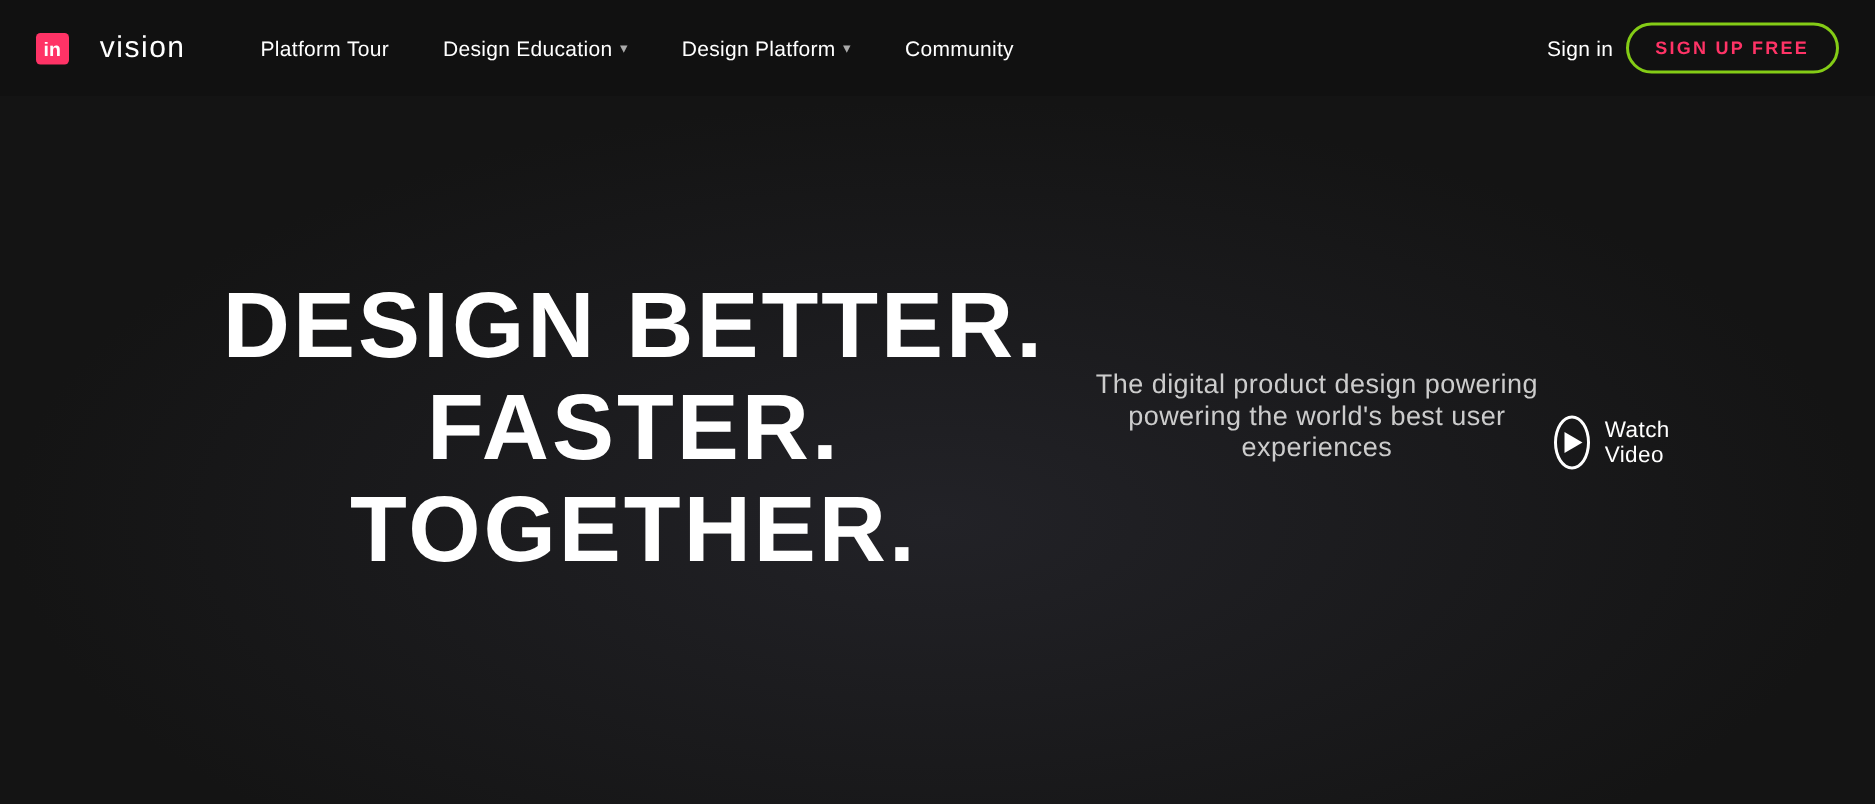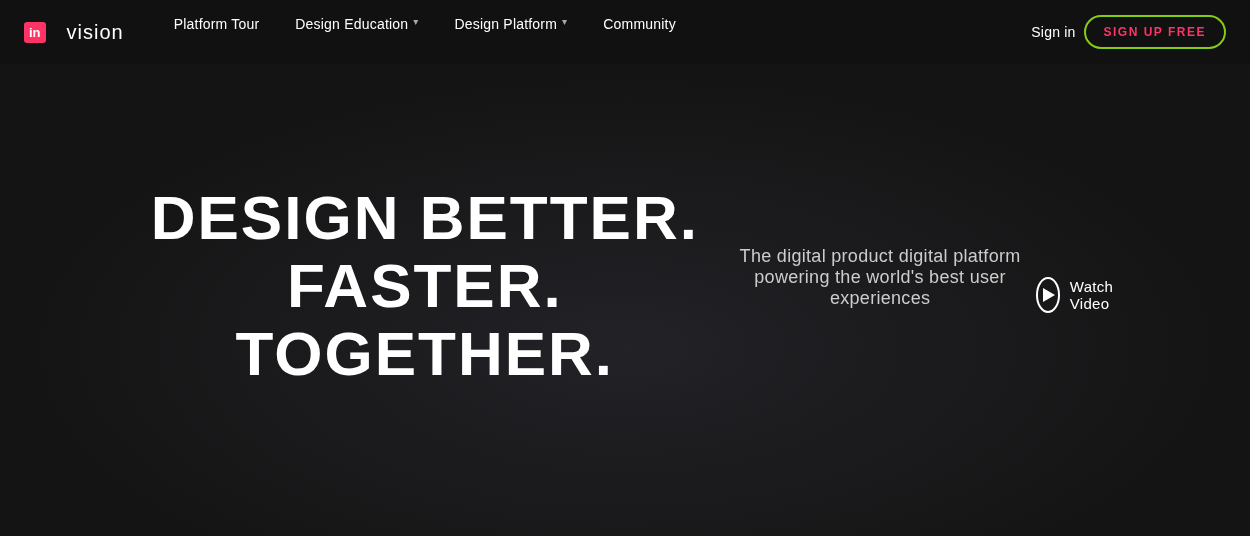--- a/index.html
+++ b/index.html
@@ -61,21 +61,21 @@
       flex: 1;
     }
 
     .nav-link {
       color: #ffffff;
       font-size: 14px;
       font-weight: 400;
       padding: 16px 18px;
       height: 64px;
       display: flex;
-      align-items: flex-start;
+      align-items: center;
       cursor: pointer;
       text-decoration: none;
       white-space: nowrap;
       letter-spacing: 0.2px;
     }
 
     .nav-link-chevron {
       margin-left: 5px;
       font-size: 10px;
       color: #aaaaaa;
@@ -272,21 +272,21 @@
 
   <div class="nav-right">
     <button class="sign-in-btn">Sign in</button>
     <button class="signup-btn">SIGN UP FREE</button>
   </div>
 </nav>
 
 <section class="hero">
   <div class="hero-content">
     <h1 class="hero-headline">DESIGN BETTER. FASTER. TOGETHER.</h1>
-    <p class="hero-subheadline">The digital product digital platform powering the world's best user experiences</p>
+    <p class="hero-subheadline">The digital product design powering powering the world's best user experiences</p>
 
 
     <div class="watch-video-row">
       <div class="play-icon-circle">
         <div class="play-triangle"></div>
       </div>
       <span class="watch-video-label">Watch Video</span>
     </div>
   </div>
 </section>

